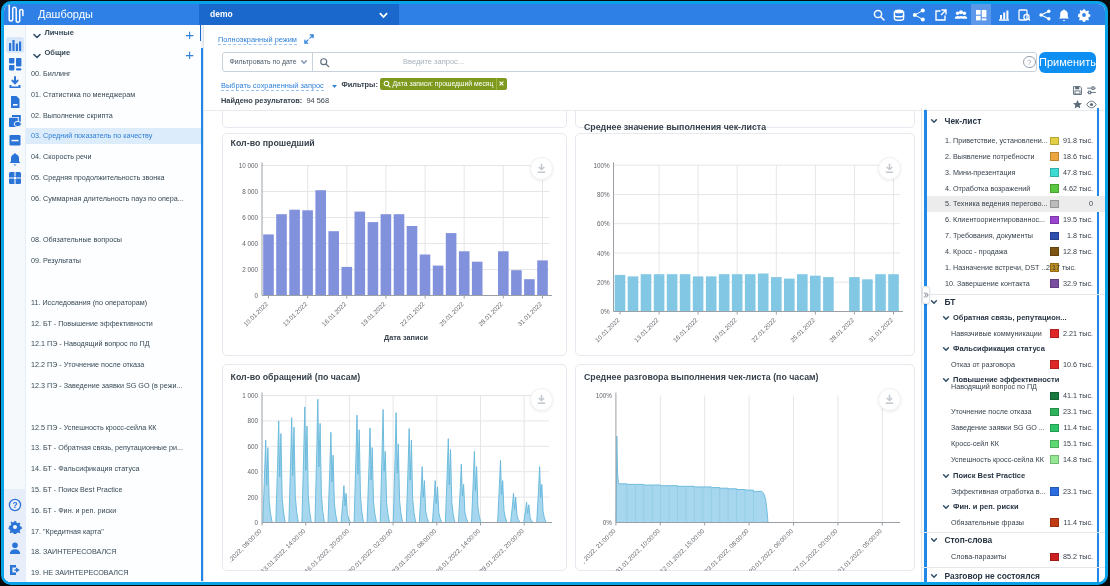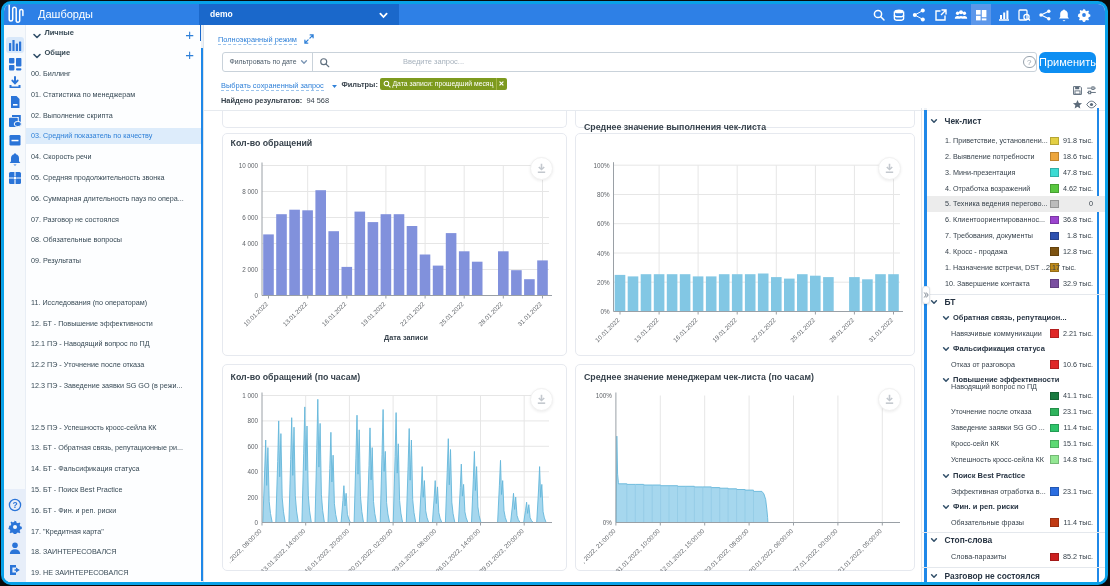--- a/index.html
+++ b/index.html
@@ -165,21 +165,20 @@
         <span style="position:absolute;left:18.5px">Общие</span>
         <span style="position:absolute;right:6px;top:-2px;color:#2f80d8;font-weight:normal;font-size:15px">+</span>
       </div>
       <div class="itm" style="top:41.0px">00. Биллинг</div>
       <div class="itm" style="top:61.8px">01. Статистика по менеджерам</div>
       <div class="itm" style="top:82.6px">02. Выполнение скрипта</div>
       <div class="itm" style="top:103.4px;color:#2f80d8;background:#ddecfb;left:0;padding-left:5px;width:178px">03. Средний показатель по качеству</div>
       <div class="itm" style="top:124.2px">04. Скорость речи</div>
       <div class="itm" style="top:145.0px">05. Средняя продолжительность звонка</div>
       <div class="itm" style="top:165.8px">06. Суммарная длительность пауз по опера...</div>
-      <div class="itm" style="top:186.6px">07. Разговор не состоялся</div>
       <div class="itm" style="top:207.4px">08. Обязательные вопросы</div>
       <div class="itm" style="top:228.2px">09. Результаты</div>
       <div class="itm" style="top:269.8px">11. Исследования (по операторам)</div>
       <div class="itm" style="top:290.6px">12. БТ - Повышение эффективности</div>
       <div class="itm" style="top:311.4px">12.1 ПЭ - Наводящий вопрос по ПД</div>
       <div class="itm" style="top:332.2px">12.2 ПЭ - Уточнение после отказа</div>
       <div class="itm" style="top:353.0px">12.3 ПЭ - Заведение заявки SG GO (в режи...</div>
       <div class="itm" style="top:394.6px">12.5 ПЭ - Успешность кросс-сейла КК</div>
       <div class="itm" style="top:415.4px">13. БТ - Обратная связь, репутационные ри...</div>
       <div class="itm" style="top:436.2px">14. БТ - Фальсификация статуса</div>
@@ -242,24 +241,24 @@
           <path d="M1 7 C3 3.8 5 2.8 7 2.8 S11 3.8 13 7 C11 10.2 9 11.2 7 11.2 S3 10.2 1 7 Z" fill="none" stroke="#5c6b7a" stroke-width="1.2"></path>
           <circle cx="7" cy="7" r="2" fill="#5c6b7a"></circle>
         </svg></div>
       <div class="abs" style="left:0;top:85px;right:0;height:1px;background:#e6eaef"></div>
       <div class="abs" style="left:17.5px;top:85.5px;width:345.5px;height:17px;background:#fff;border:1px solid #e6e9ef;border-top:none;border-radius:0 0 5px 5px"></div>
       <div class="abs" style="left:370.5px;top:85.5px;width:340.5px;height:17px;background:#fff;border:1px solid #e6e9ef;border-top:none;border-radius:0 0 5px 5px"></div>
       <div class="card" style="left:17.5px;top:108px;width:345.5px;height:223px"></div>
       <div class="card" style="left:370.5px;top:108px;width:340.5px;height:223px"></div>
       <div class="card" style="left:17.5px;top:339px;width:345.5px;height:207px"></div>
       <div class="card" style="left:370.5px;top:339px;width:340.5px;height:207px"></div>
-      <div class="ctitle" style="left:26.6px;top:112.5px">Кол-во обращений</div>
+      <div class="ctitle" style="left:26.6px;top:112.5px">Кол-во прошедший</div>
       <div class="ctitle" style="left:380px;top:97px">Среднее значение выполнения чек-листа</div>
       <div class="ctitle" style="left:26.6px;top:346.5px">Кол-во обращений (по часам)</div>
-      <div class="ctitle" style="left:380px;top:346.5px">Среднее значение менеджерам чек-листа (по часам)</div>
+      <div class="ctitle" style="left:380px;top:346.5px">Среднее разговора выполнения чек-листа (по часам)</div>
       <div class="abs" style="left:17.5px;top:108px;width:345.5px;height:223px">
         <svg class="abs" style="left:0;top:0" width="345" height="223" viewBox="0 0 345 223">
           <line x1="40.0" y1="32.5" x2="327.0" y2="32.5" stroke="#e6e6e6"></line>
           <line x1="40.0" y1="58.5" x2="327.0" y2="58.5" stroke="#e6e6e6"></line>
           <line x1="40.0" y1="84.5" x2="327.0" y2="84.5" stroke="#e6e6e6"></line>
           <line x1="40.0" y1="110.5" x2="327.0" y2="110.5" stroke="#e6e6e6"></line>
           <line x1="40.0" y1="136.5" x2="327.0" y2="136.5" stroke="#e6e6e6"></line>
           <line x1="85.7" y1="32.5" x2="85.7" y2="162.5" stroke="#e6e6e6"></line>
           <line x1="124.8" y1="32.5" x2="124.8" y2="162.5" stroke="#e6e6e6"></line>
           <line x1="163.9" y1="32.5" x2="163.9" y2="162.5" stroke="#e6e6e6"></line>
@@ -507,21 +506,21 @@
       <div class="abs" style="left:825px;top:139.6px;width:64px;height:16px;line-height:16px;font-size:7.2px;color:#37424c;text-align:right">47.8 тыс.</div>
       <div class="abs pt" style="left:741px;top:155.5px;width:103px;height:16px;line-height:16px">4. Отработка возражений</div>
       <div class="abs" style="left:846px;top:159.0px;width:8.5px;height:8.5px;background:#59c73f;border:1px solid rgba(0,0,0,0.2)"></div>
       <div class="abs" style="left:825px;top:155.5px;width:64px;height:16px;line-height:16px;font-size:7.2px;color:#37424c;text-align:right">4.62 тыс.</div>
       <div class="abs" style="left:723px;top:171.3px;width:179px;height:16px;background:#ececec"></div>
       <div class="abs pt" style="left:741px;top:171.3px;width:103px;height:16px;line-height:16px">5. Техника ведения перегово...</div>
       <div class="abs" style="left:846px;top:174.8px;width:8.5px;height:8.5px;background:#bcbcbc;border:1px solid rgba(0,0,0,0.2)"></div>
       <div class="abs" style="left:825px;top:171.3px;width:64px;height:16px;line-height:16px;font-size:7.2px;color:#37424c;text-align:right">0</div>
       <div class="abs pt" style="left:741px;top:187.2px;width:103px;height:16px;line-height:16px">6. Клиентоориентированнос...</div>
       <div class="abs" style="left:846px;top:190.7px;width:8.5px;height:8.5px;background:#9b44cf;border:1px solid rgba(0,0,0,0.2)"></div>
-      <div class="abs" style="left:825px;top:187.2px;width:64px;height:16px;line-height:16px;font-size:7.2px;color:#37424c;text-align:right">36.8 тыс.</div>
+      <div class="abs" style="left:825px;top:187.2px;width:64px;height:16px;line-height:16px;font-size:7.2px;color:#37424c;text-align:right">19.5 тыс.</div>
       <div class="abs pt" style="left:741px;top:203.0px;width:103px;height:16px;line-height:16px">7. Требования, документы</div>
       <div class="abs" style="left:846px;top:206.5px;width:8.5px;height:8.5px;background:#2d50b0;border:1px solid rgba(0,0,0,0.2)"></div>
       <div class="abs" style="left:825px;top:203.0px;width:64px;height:16px;line-height:16px;font-size:7.2px;color:#37424c;text-align:right">1.8 тыс.</div>
       <div class="abs pt" style="left:741px;top:218.9px;width:103px;height:16px;line-height:16px">4. Кросс - продажа</div>
       <div class="abs" style="left:846px;top:222.4px;width:8.5px;height:8.5px;background:#7d5312;border:1px solid rgba(0,0,0,0.2)"></div>
       <div class="abs" style="left:825px;top:218.9px;width:64px;height:16px;line-height:16px;font-size:7.2px;color:#37424c;text-align:right">12.8 тыс.</div>
       <div class="abs pt" style="left:741px;top:234.7px;width:103px;height:16px;line-height:16px">1. Назначение встречи, DST ...</div>
       <div class="abs" style="left:846px;top:238.2px;width:8.5px;height:8.5px;background:#bd8a1c;border:1px solid rgba(0,0,0,0.2)"></div>
       <div class="abs" style="left:825px;top:234.7px;width:64px;height:16px;line-height:16px;font-size:7.2px;color:#37424c;text-align:center">2.17 тыс.</div>
       <div class="abs pt" style="left:741px;top:250.6px;width:103px;height:16px;line-height:16px">10. Завершение контакта</div>

